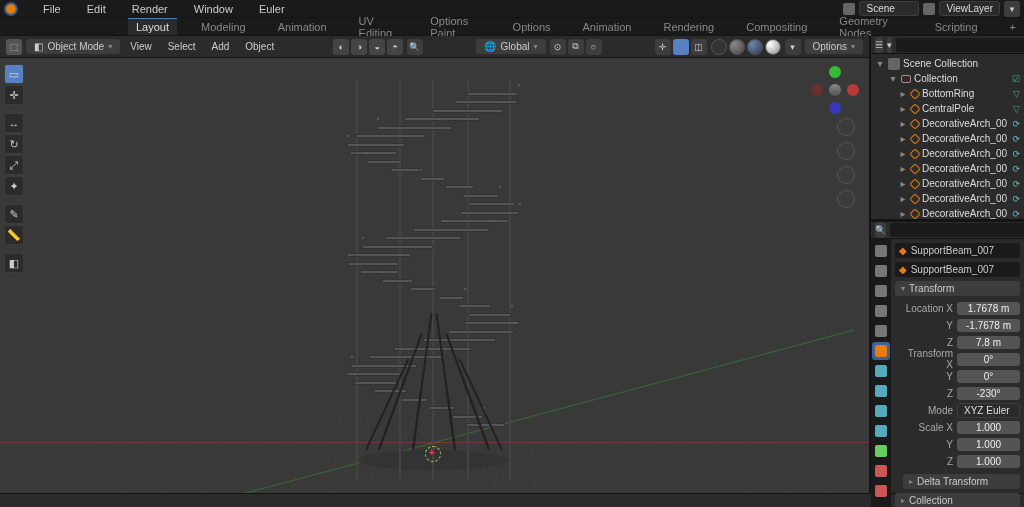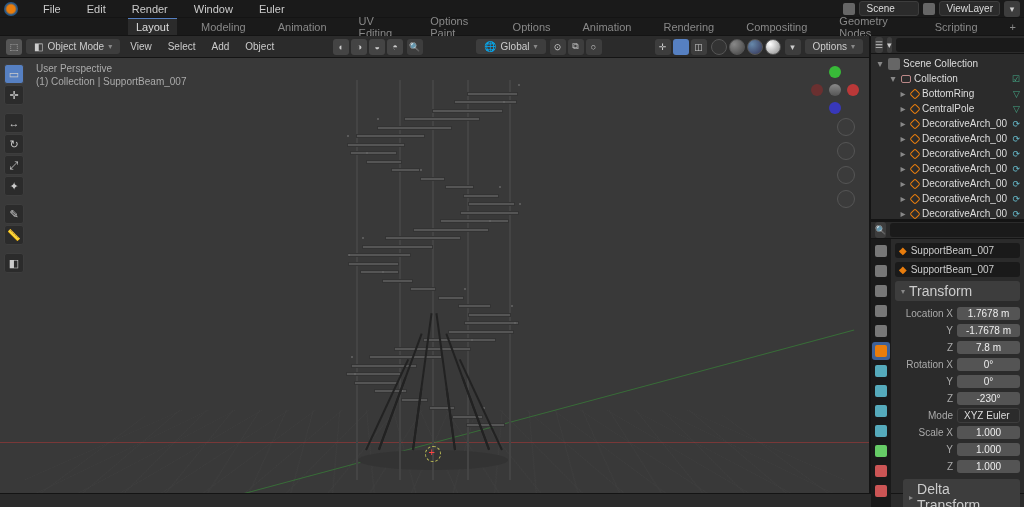--- a/index.html
+++ b/index.html
@@ -100,21 +100,21 @@
   
   
   .properties { flex: 1; display: flex; }
   .prop-tabs { width: 20px; background: #1a1a1a; display: flex; flex-direction: column; padding-top: 2px; }
   .prop-tab { width: 18px; height: 18px; margin: 1px; border-radius: 3px; cursor: pointer; display: flex; align-items: center; justify-content: center; }
   .prop-tab.active { background: #3d6199; }
   .prop-tab-ico { width: 12px; height: 12px; border-radius: 2px; }
   .prop-content { flex: 1; overflow-y: auto; padding: 4px; }
   .prop-breadcrumb { display: flex; align-items: center; gap: 4px; font-size: 10px; padding: 2px 4px; background: #1a1a1a; border-radius: 3px; margin-bottom: 4px; }
   .prop-section { margin-bottom: 4px; }
-  .prop-section-hdr { background: #3d3d3d; padding: 2px 6px; font-size: 14px; border-radius: 3px; cursor: pointer; display: flex; align-items: center; gap: 4px; }
+  .prop-section-hdr { background: #3d3d3d; padding: 2px 6px; font-size: 10px; border-radius: 3px; cursor: pointer; display: flex; align-items: center; gap: 4px; }
   .prop-section-hdr::before { content: "▸"; font-size: 8px; color: #888; }
   .prop-section-hdr.open::before { content: "▾"; }
   .prop-rows { padding: 4px 0 4px 8px; }
   .prop-row { display: flex; align-items: center; height: 16px; gap: 4px; margin-bottom: 1px; }
   .prop-label { width: 50px; text-align: right; font-size: 10px; color: #aaa; }
   .prop-val { flex: 1; background: #545454; border-radius: 3px; padding: 1px 6px; font-size: 10px; text-align: center; color: #eee; }
   .prop-dropdown-val { flex: 1; background: #2b2b2b; border: 1px solid #3d3d3d; border-radius: 3px; padding: 1px 6px; font-size: 10px; color: #ddd; }
   
   
   .options-btn { background: #3d3d3d; padding: 2px 8px; border-radius: 3px; font-size: 10px; display: flex; align-items: center; gap: 4px; cursor: pointer; }
@@ -293,24 +293,20 @@
           <div class="diag-beam" style="left: 62.3607%; height: 138.042px; transform: rotate(-7.72542deg);"></div>
           <div class="diag-beam" style="left: 37.6393%; height: 138.042px; transform: rotate(7.72542deg);"></div>
           <div class="diag-beam" style="left: 17.6393%; height: 123.511px; transform: rotate(20.2254deg);"></div>
           <div class="diag-beam" style="left: 10%; height: 100px; transform: rotate(25deg);"></div>
           <div class="diag-beam" style="left: 17.6393%; height: 76.4886px; transform: rotate(20.2254deg);"></div>
           <div class="diag-beam" style="left: 37.6393%; height: 61.9577px; transform: rotate(7.72542deg);"></div>
           <div class="diag-beam" style="left: 62.3607%; height: 61.9577px; transform: rotate(-7.72542deg);"></div>
           <div class="diag-beam" style="left: 82.3607%; height: 76.4886px; transform: rotate(-20.2254deg);"></div>
         </div>
 
-      <div class="viewport-info">
-        <div>User Perspective</div>
-        <div>(1) Collection | SupportBeam_007</div>
-      </div>
 
       <div class="left-toolbar">
         <div class="group">
           <div class="tool-btn active">▭</div>
           <div class="tool-btn">✛</div>
         </div>
         <div class="group">
           <div class="tool-btn">↔</div>
           <div class="tool-btn">↻</div>
           <div class="tool-btn">⤢</div>
@@ -496,21 +492,21 @@
               </div>
             <div class="prop-row">
                 <div class="prop-label">Y</div>
                 <div class="prop-val">-1.7678 m</div>
               </div>
             <div class="prop-row">
                 <div class="prop-label">Z</div>
                 <div class="prop-val">7.8 m</div>
               </div>
             <div class="prop-row">
-                <div class="prop-label">Rotation X</div>
+                <div class="prop-label">Transform X</div>
                 <div class="prop-val">0°</div>
               </div>
             <div class="prop-row">
                 <div class="prop-label">Y</div>
                 <div class="prop-val">0°</div>
               </div>
             <div class="prop-row">
                 <div class="prop-label">Z</div>
                 <div class="prop-val">-230°</div>
               </div>

